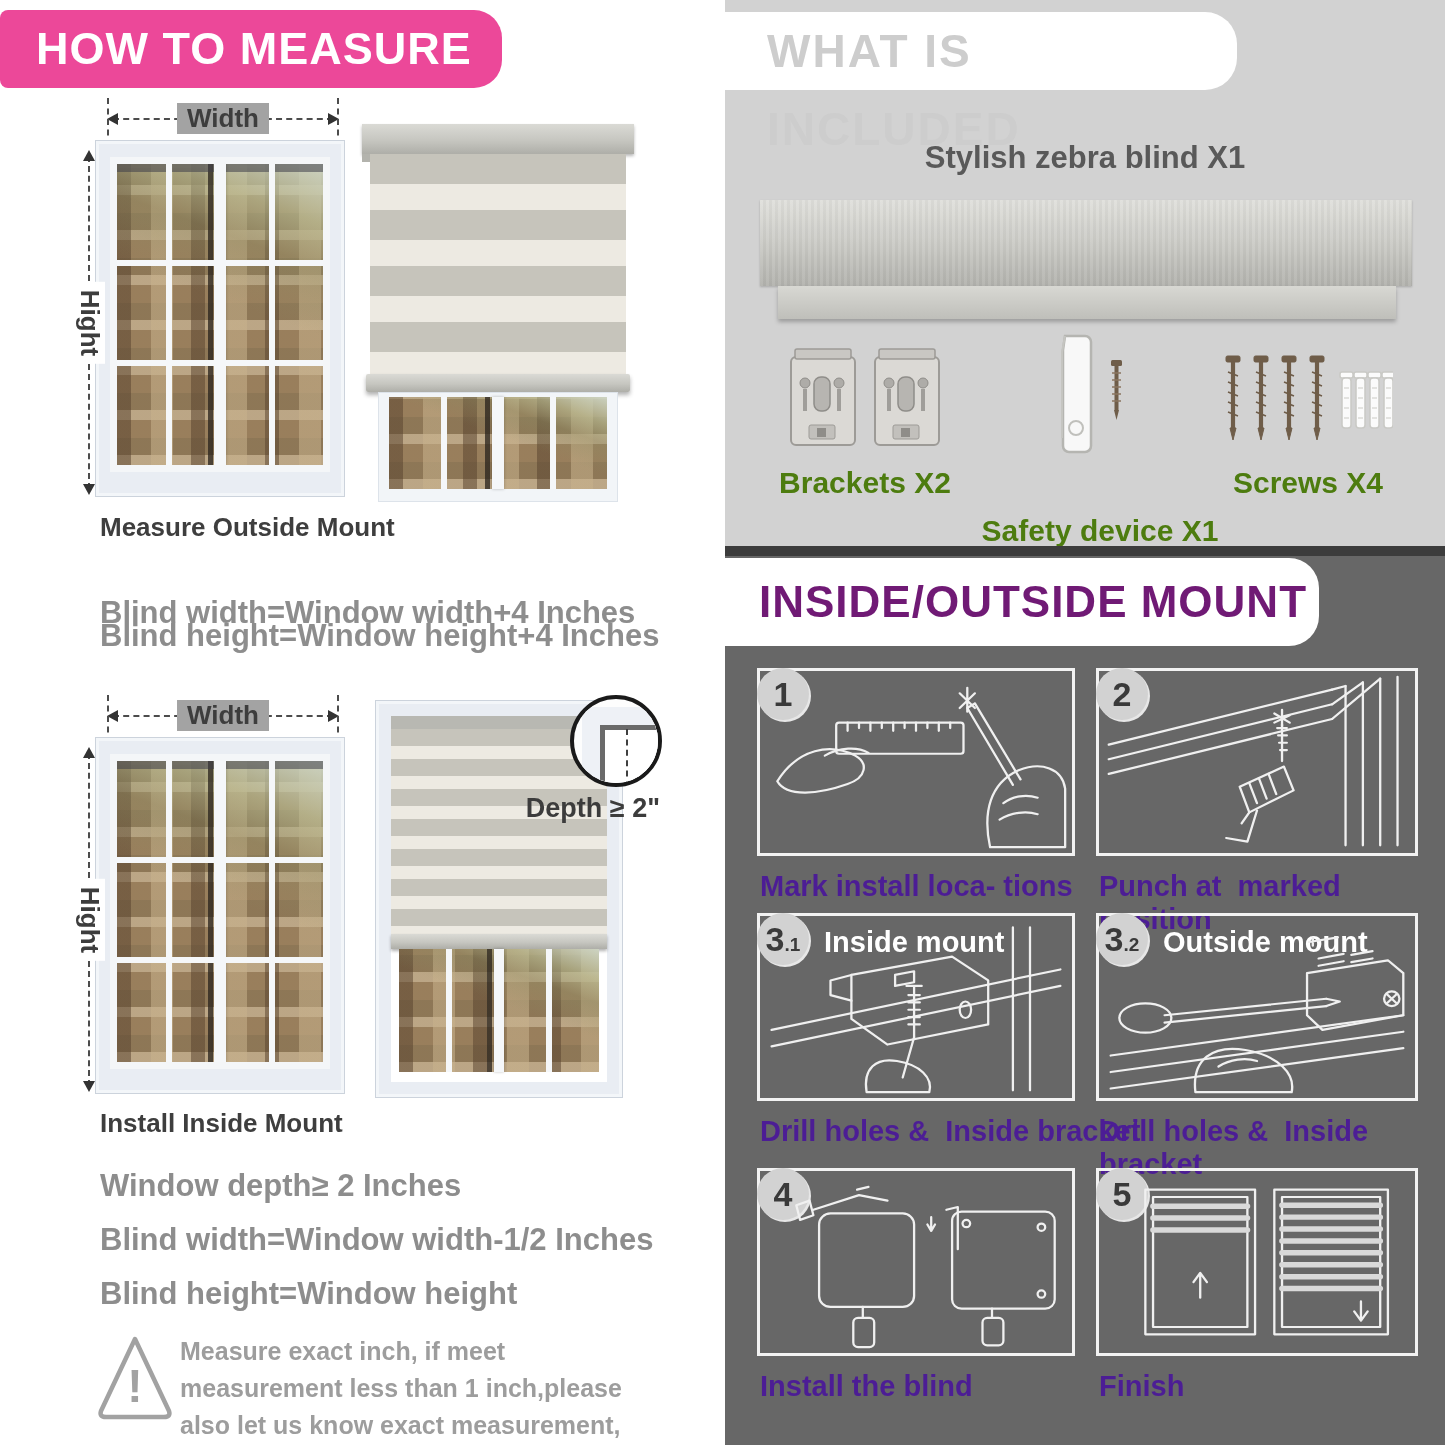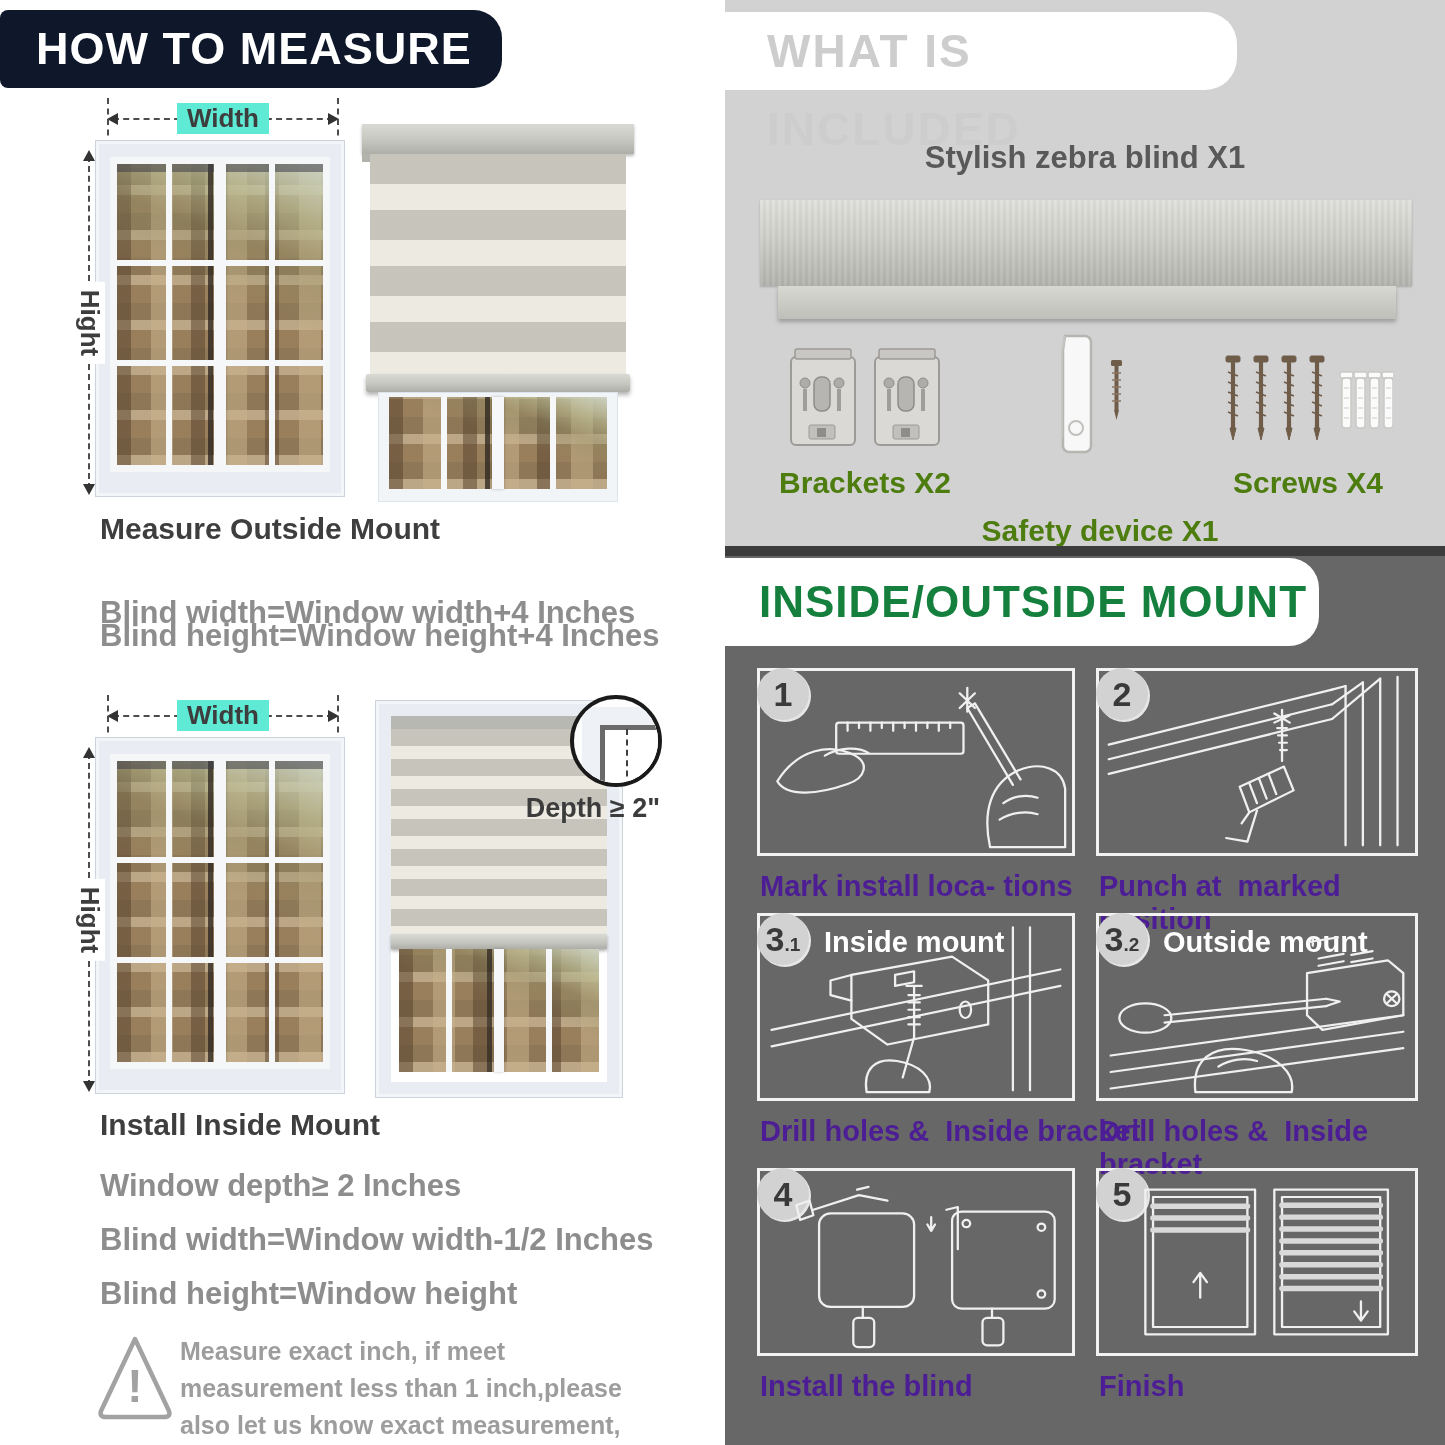--- a/index.html
+++ b/index.html
@@ -1,37 +1,37 @@
 <!DOCTYPE html>
 <html><head>
 <meta charset="utf-8">
 <style>
   * { margin:0; padding:0; box-sizing:border-box; }
   html,body { width:1445px; height:1445px; }
   body { position:relative; background:#fff; font-family:"Liberation Sans", sans-serif; overflow:hidden; }
   .abs { position:absolute; }
 
   
-  .howto-pill { left:0; top:10px; width:502px; height:78px; background:#0f172a;
+  .howto-pill { left:0; top:10px; width:502px; height:78px; background:#ec4899;
     border-radius:8px 28px 28px 8px; color:#fff; font-weight:700; font-size:45px;
     line-height:78px; padding-left:36px; letter-spacing:1px; }
 
-  .sec-title { font-weight:700; font-size:30px; color:#3e3e3e; }
+  .sec-title { font-weight:700; font-size:26px; color:#3e3e3e; }
   .sec-line  { font-weight:700; font-size:31px; color:#8d8d8d; }
 
   
   .harrow { height:26px; }
   .harrow .hline { position:absolute; left:6px; right:6px; top:12px; border-top:2px dashed #4c4c4c; }
   .harrow .tri-l { position:absolute; left:0; top:7px; width:0; height:0;
     border-top:6px solid transparent; border-bottom:6px solid transparent; border-right:11px solid #333; }
   .harrow .tri-r { position:absolute; right:0; top:7px; width:0; height:0;
     border-top:6px solid transparent; border-bottom:6px solid transparent; border-left:11px solid #333; }
   .harrow .htick { position:absolute; top:-8px; height:48px; border-left:2px dashed #4c4c4c; }
   .harrow .hlabel { position:absolute; left:50%; transform:translateX(-50%); top:-3px;
-    background:#5eead4; padding:0 10px; font-weight:700; font-size:26px; color:#3d3d3d; }
+    background:#a3a3a3; padding:0 10px; font-weight:700; font-size:26px; color:#3d3d3d; }
 
   .varrow { width:26px; }
   .varrow .vline { position:absolute; top:6px; bottom:6px; left:12px; border-left:2px dashed #4c4c4c; }
   .varrow .tri-u { position:absolute; top:0; left:7px; width:0; height:0;
     border-left:6px solid transparent; border-right:6px solid transparent; border-bottom:11px solid #333; }
   .varrow .tri-d { position:absolute; bottom:0; left:7px; width:0; height:0;
     border-left:6px solid transparent; border-right:6px solid transparent; border-top:11px solid #333; }
   .varrow .vlabel { position:absolute; top:50%; transform:translateY(-50%); left:-2px;
     background:#fff; padding:8px 0; font-weight:700; font-size:26px; color:#3d3d3d; writing-mode:vertical-rl; }
 
@@ -60,21 +60,21 @@
   
   .right-top { left:725px; top:0; width:720px; height:546px; background:#d2d2d2; }
   .wi-pill { left:725px; top:12px; width:512px; height:78px; background:#fff; border-radius:0 32px 32px 0;
     color:#cdcdcd; font-weight:700; font-size:46px; line-height:78px; padding-left:42px; letter-spacing:2px; }
   .product-label { left:725px; top:140px; width:720px; text-align:center; font-weight:700; font-size:31px; color:#595959; }
   .item-label { font-weight:700; font-size:30px; color:#4d7c0f; text-align:center; }
 
   .dark-strip { left:725px; top:546px; width:720px; height:10px; background:#3c3c3c; }
   .dark-section { left:725px; top:556px; width:720px; height:889px; background:#676767; }
   .io-pill { left:725px; top:558px; width:594px; height:88px; background:#fff; border-radius:0 30px 30px 0;
-    color:#15803d; font-weight:700; font-size:44px; line-height:88px; padding-left:34px; letter-spacing:1px; }
+    color:#701a75; font-weight:700; font-size:44px; line-height:88px; padding-left:34px; letter-spacing:1px; }
 
   .panel { position:absolute; border:3px solid #f2f2f2; }
   .badge { position:absolute; top:-3px; left:-3px; width:52px; height:52px; border-radius:50%;
     background:#d2d2d2; color:#3a3a3a; font-weight:700; font-size:34px;
     display:flex; align-items:center; justify-content:center; box-shadow:2px 2px 0 0 rgba(245,245,245,.9); }
   .badge .sub { font-size:19px; margin-top:12px; }
   .panel-title { position:absolute; left:64px; top:10px; color:#fff; font-weight:700; font-size:29px; }
   .caption { position:absolute; color:#4c1d95; font-weight:700; font-size:29px; white-space:pre-wrap; }
   .step-svg { position:absolute; inset:4px; width:calc(100% - 8px); height:calc(100% - 8px); }
   .sketch { stroke:#f0f0f0; stroke-width:2.4; fill:none; stroke-linecap:round; stroke-linejoin:round; }

